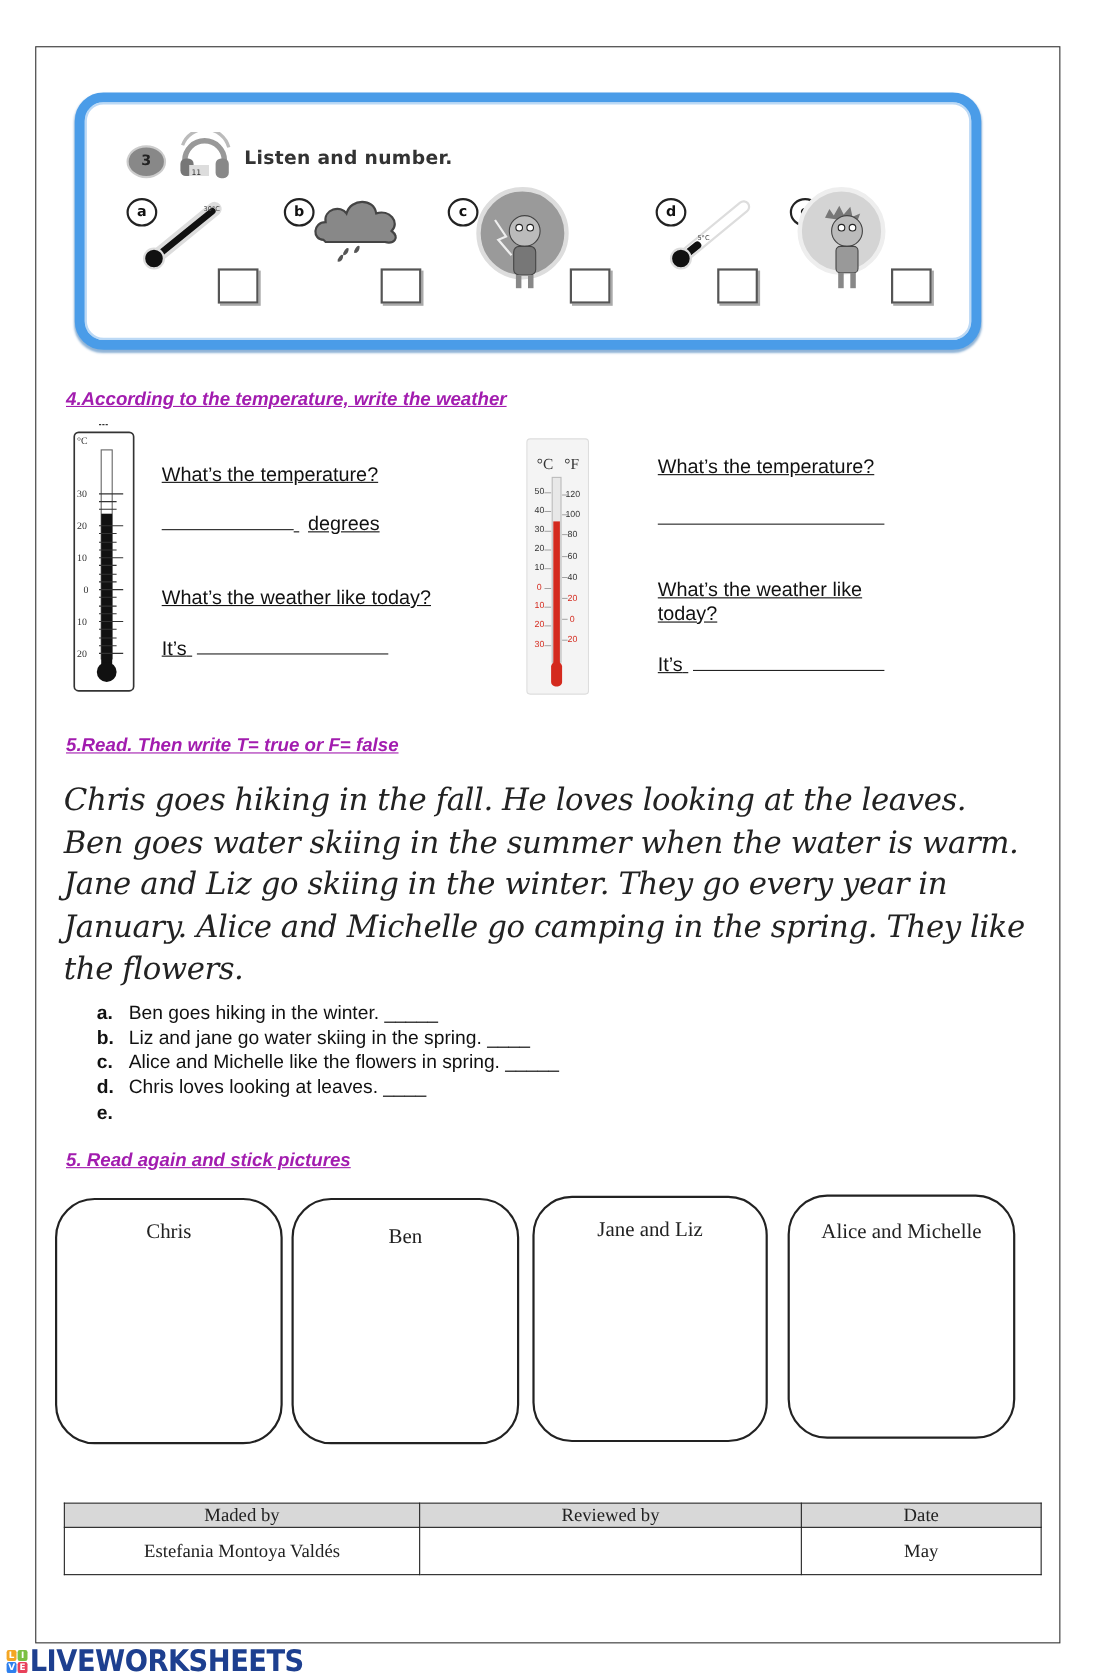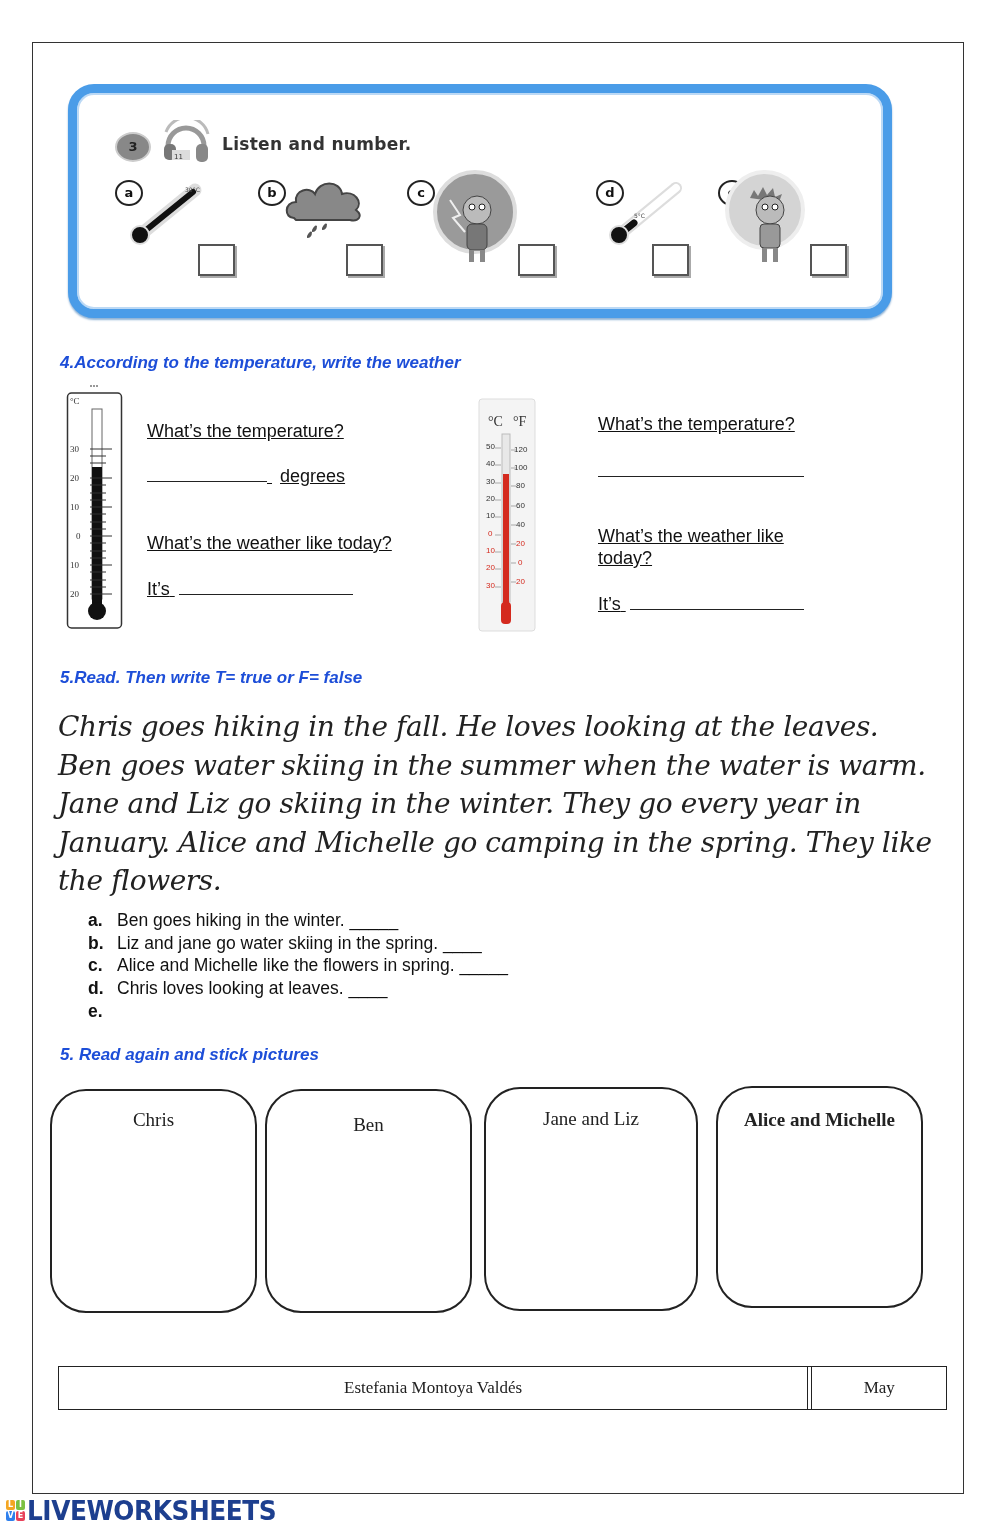--- a/index.html
+++ b/index.html
@@ -9,21 +9,21 @@
 
   
   .listen-box { position: absolute; left: 68px; top: 84px; width: 824px; height: 234px; border: 9px solid #4a9ce8; border-radius: 26px; box-sizing: border-box; box-shadow: inset 0 0 0 2px #bcd9f5, 0 2px 2px #8fb3d6; background: #fff; }
   .num-badge { position: absolute; left: 115px; top: 132px; width: 32px; height: 26px; border-radius: 50%; background: #888; border: 2px solid #ccc; color: #222; font: bold 13px "DejaVu Sans", sans-serif; text-align: center; line-height: 26px; }
   .headphones { position: absolute; left: 160px; top: 120px; width: 52px; height: 46px; }
   .listen-title { position: absolute; left: 222px; top: 134px; font: bold 17px "DejaVu Sans", sans-serif; color: #333; letter-spacing: 0.3px; }
   .letter { position: absolute; width: 24px; height: 22px; border: 2px solid #222; border-radius: 50%; font: bold 13px "DejaVu Sans", sans-serif; text-align: center; line-height: 21px; background: #fff; }
   .check { position: absolute; width: 33px; height: 28px; border: 2px solid #555; box-shadow: 2px 2px 0 #aaa; background: #fff; }
 
   
-  .sec-title { position: absolute; font: bold italic 17px "Liberation Sans", sans-serif; color: #1d4ed8; }
+  .sec-title { position: absolute; font: bold italic 17px "Liberation Sans", sans-serif; color: #a21caf; text-decoration: underline; }
 
   .q { position: absolute; font: 18px "Liberation Sans", sans-serif; color: #111; text-decoration: underline; }
   .blank { display: inline-block; border-bottom: 1.5px solid #222; height: 16px; vertical-align: baseline; }
 
   .reading { position: absolute; left: 58px; top: 708px; width: 880px; font: 28px "DejaVu Serif", serif; font-style: italic; line-height: 38.5px; color: #222; letter-spacing: -0.4px; }
 
   .tf-list { position: absolute; left: 88px; top: 909px; font: 17.5px "Liberation Sans", sans-serif; line-height: 22.7px; color: #111; }
   .tf-item { display: flex; }
   .tf-letter { width: 29px; font-weight: bold; }
 
@@ -255,25 +255,30 @@
 <div class="stick-box" style="left:50px;top:1089px;width:207px;height:224px;padding-left:47px;">
   <div class="stick-label" style="top:18px;">Chris</div>
 </div>
 <div class="stick-box" style="left:265px;top:1089px;width:207px;height:224px;">
   <div class="stick-label" style="top:23px;">Ben</div>
 </div>
 <div class="stick-box" style="left:484px;top:1087px;width:214px;height:224px;">
   <div class="stick-label" style="top:19px;">Jane and Liz</div>
 </div>
 <div class="stick-box" style="left:716px;top:1086px;width:207px;height:222px;">
-  <div class="stick-label" style="top:21px;font-weight:bold;">Alice and Michelle</div>
+  <div class="stick-label" style="top:21px;">Alice and Michelle</div>
 </div>
 
 <table class="credits">
   <tbody>
+      <tr>
+    <th style="width:322px;">Maded by</th>
+    <th style="width:346px;">Reviewed by</th>
+    <th>Date</th>
+  </tr>
   <tr>
     <td>Estefania Montoya Valdés</td>
     <td></td>
     <td>May</td>
   </tr>
 </tbody>
   </table>
 
 <div class="logo">
   <div class="logo-grid">

